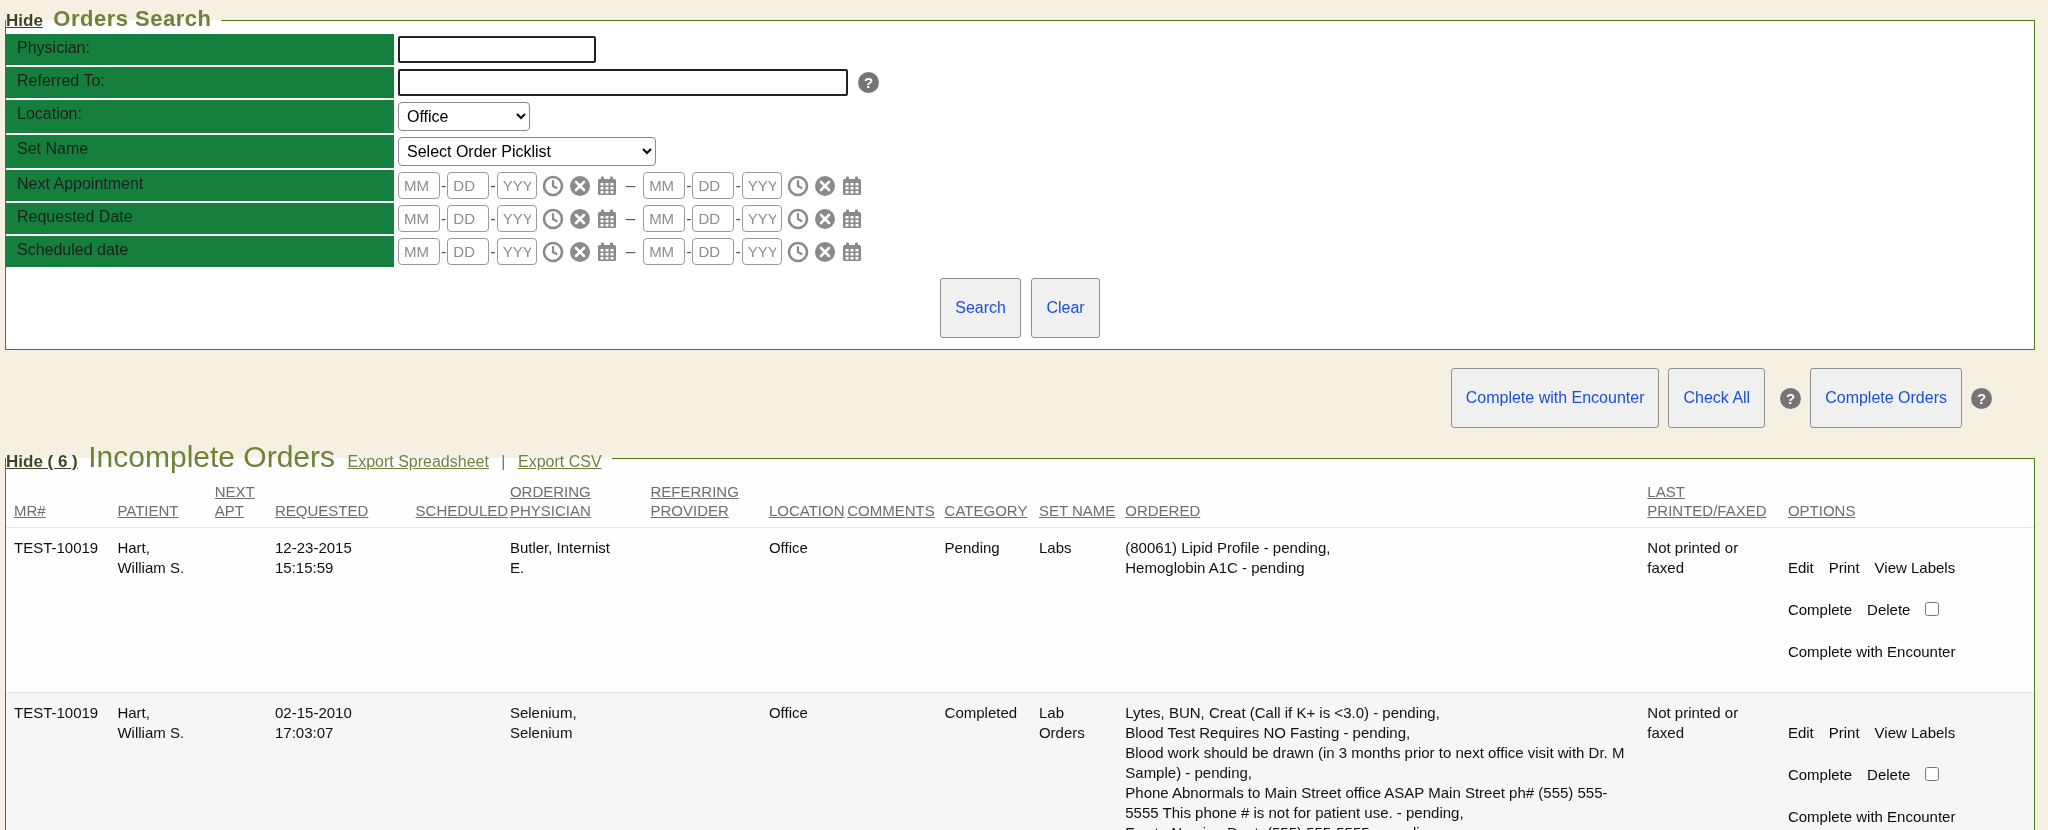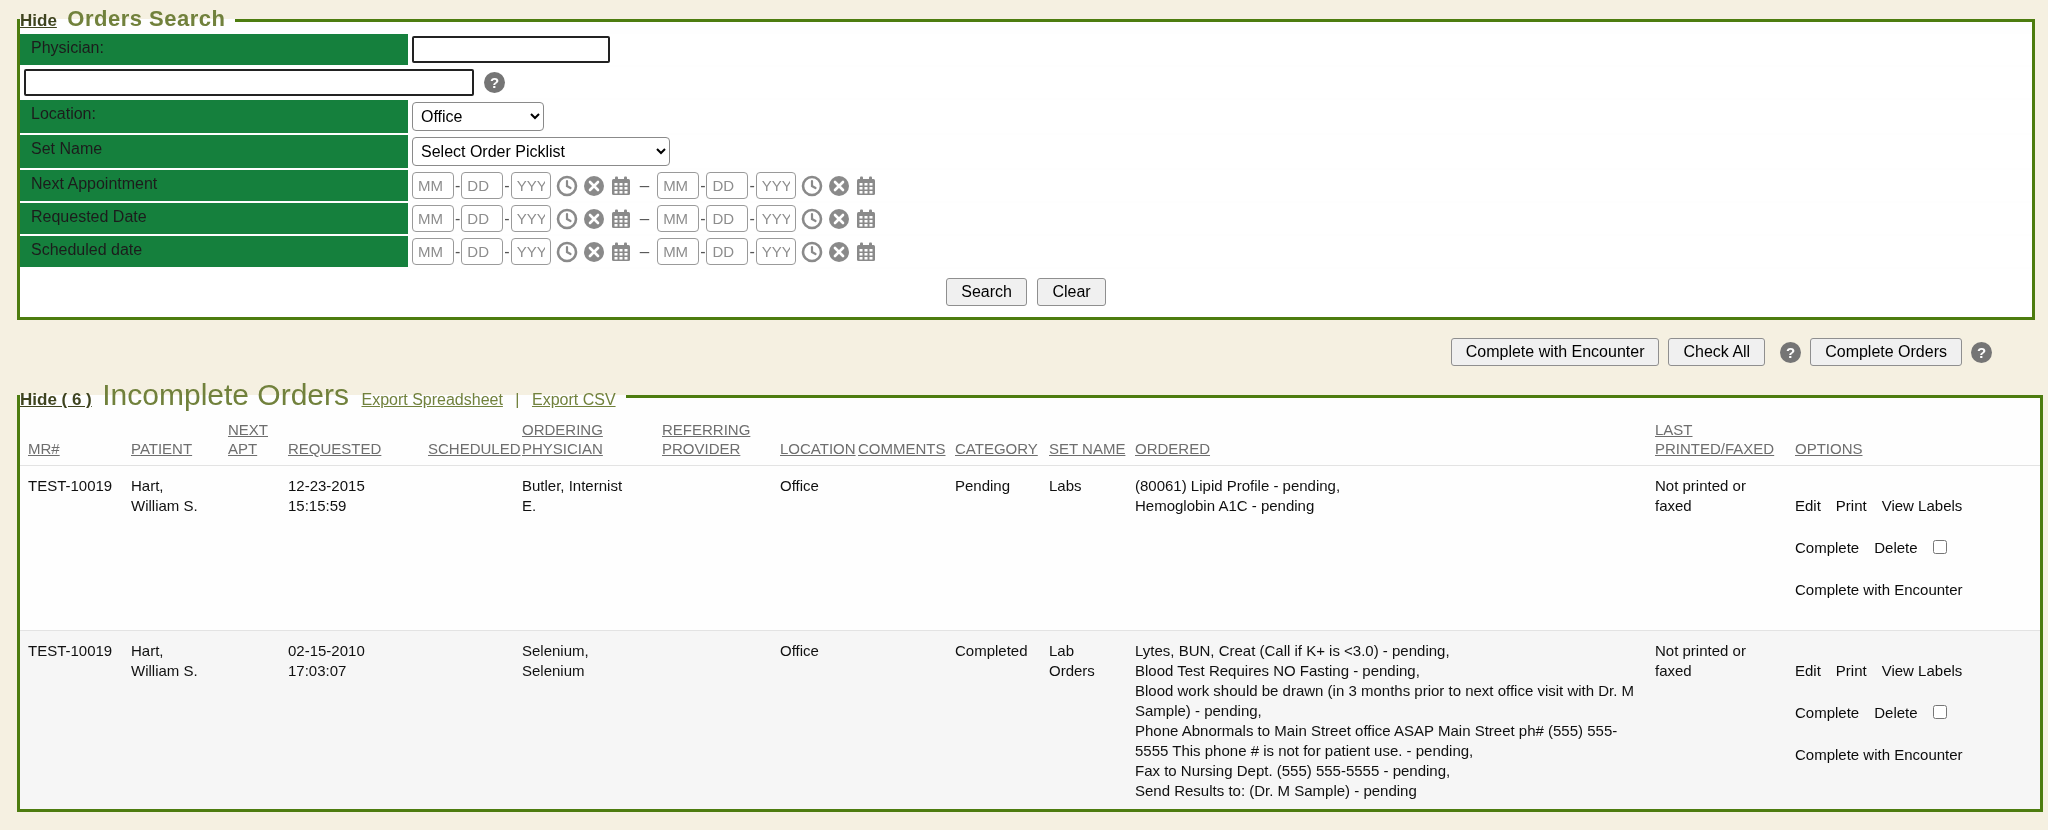--- a/index.html
+++ b/index.html
@@ -4,22 +4,22 @@
 <style>
   * { margin:0; padding:0; box-sizing:border-box; }
   html,body { width:2048px; height:830px; }
   body {
     font-family:"Liberation Sans", sans-serif;
     font-size:16px; color:#111;
     background:#f5f0e1;
     overflow:hidden;
   }
   fieldset {
-    border:3px solid #4d7c0f; background:#fefefe;
-    margin:6px 13px 0 17px; padding:0 0 0 0;
+    border:1px solid #4d7c0f; background:#fefefe;
+    margin:6px 13px 0 5px; padding:0 0 0 0;
   }
   legend { margin-left:0; padding:0 10px 2px 0; background:transparent; }
   .hide-link { font-weight:bold; text-decoration:underline; color:#3f441f; font-size:17px; cursor:pointer; }
   .panel-title { font-weight:bold; color:#71813c; font-size:22px; letter-spacing:0.5px; margin-left:6px; }
   .panel-title-light { font-weight:normal; color:#71813c; font-size:30px; margin-left:6px; }
   .export-link { color:#71813c; text-decoration:underline; font-size:16px; margin-left:8px; cursor:pointer; }
   .legend-sep { color:#71813c; margin-left:8px; }
 
   
   .frow { display:flex; align-items:stretch; margin-bottom:2px; background:#fff; }
@@ -36,21 +36,21 @@
   .dinput::placeholder { color:#8d8d8d; opacity:1; }
   .dmm,.ddd { width:42px; }
   .dyyyy { width:40px; }
   .dsep { color:#555; margin:0 1px; }
   .rangesep { color:#555; margin:0 8px; font-size:17px; }
   .icon { display:inline-flex; align-items:center; margin-left:5px; cursor:pointer; }
   .btnrow { text-align:center; padding:9px 0 11px 0; background:#fff; }
   button {
     font-family:"Liberation Sans",sans-serif; font-size:16px;
     background:#f0f0f0; border:1px solid #8f8f8f; border-radius:3px;
-    padding:4px 14px; color:#000000; cursor:pointer;
+    padding:20px 14px; color:#1d4ed8; cursor:pointer;
   }
   .help-badge {
     display:inline-flex; width:21px; height:21px; border-radius:50%;
     background:#757575; color:#fff; font-weight:bold; font-size:15px;
     align-items:center; justify-content:center; cursor:pointer; flex:none;
   }
   .qgap { margin-left:10px; }
 
   
   .actionbar { display:flex; justify-content:flex-end; align-items:center; margin:18px 56px 12px 0; gap:9px; }
@@ -81,20 +81,21 @@
   </legend>
 
   <div class="frow">
     <div class="flabel">Physician:</div>
     <div class="fcontent">
       <input class="ti w-physician" style="">
     </div>
   </div>
 
   <div class="frow">
+    <div class="flabel">Referred To:</div>
     <div class="fcontent">
       <input class="ti w-referred" style="">
       <span class="help-badge qgap">?</span>
     </div>
   </div>
 
 
   <div class="frow">
     <div class="flabel">Location:</div>
     <div class="fcontent">

